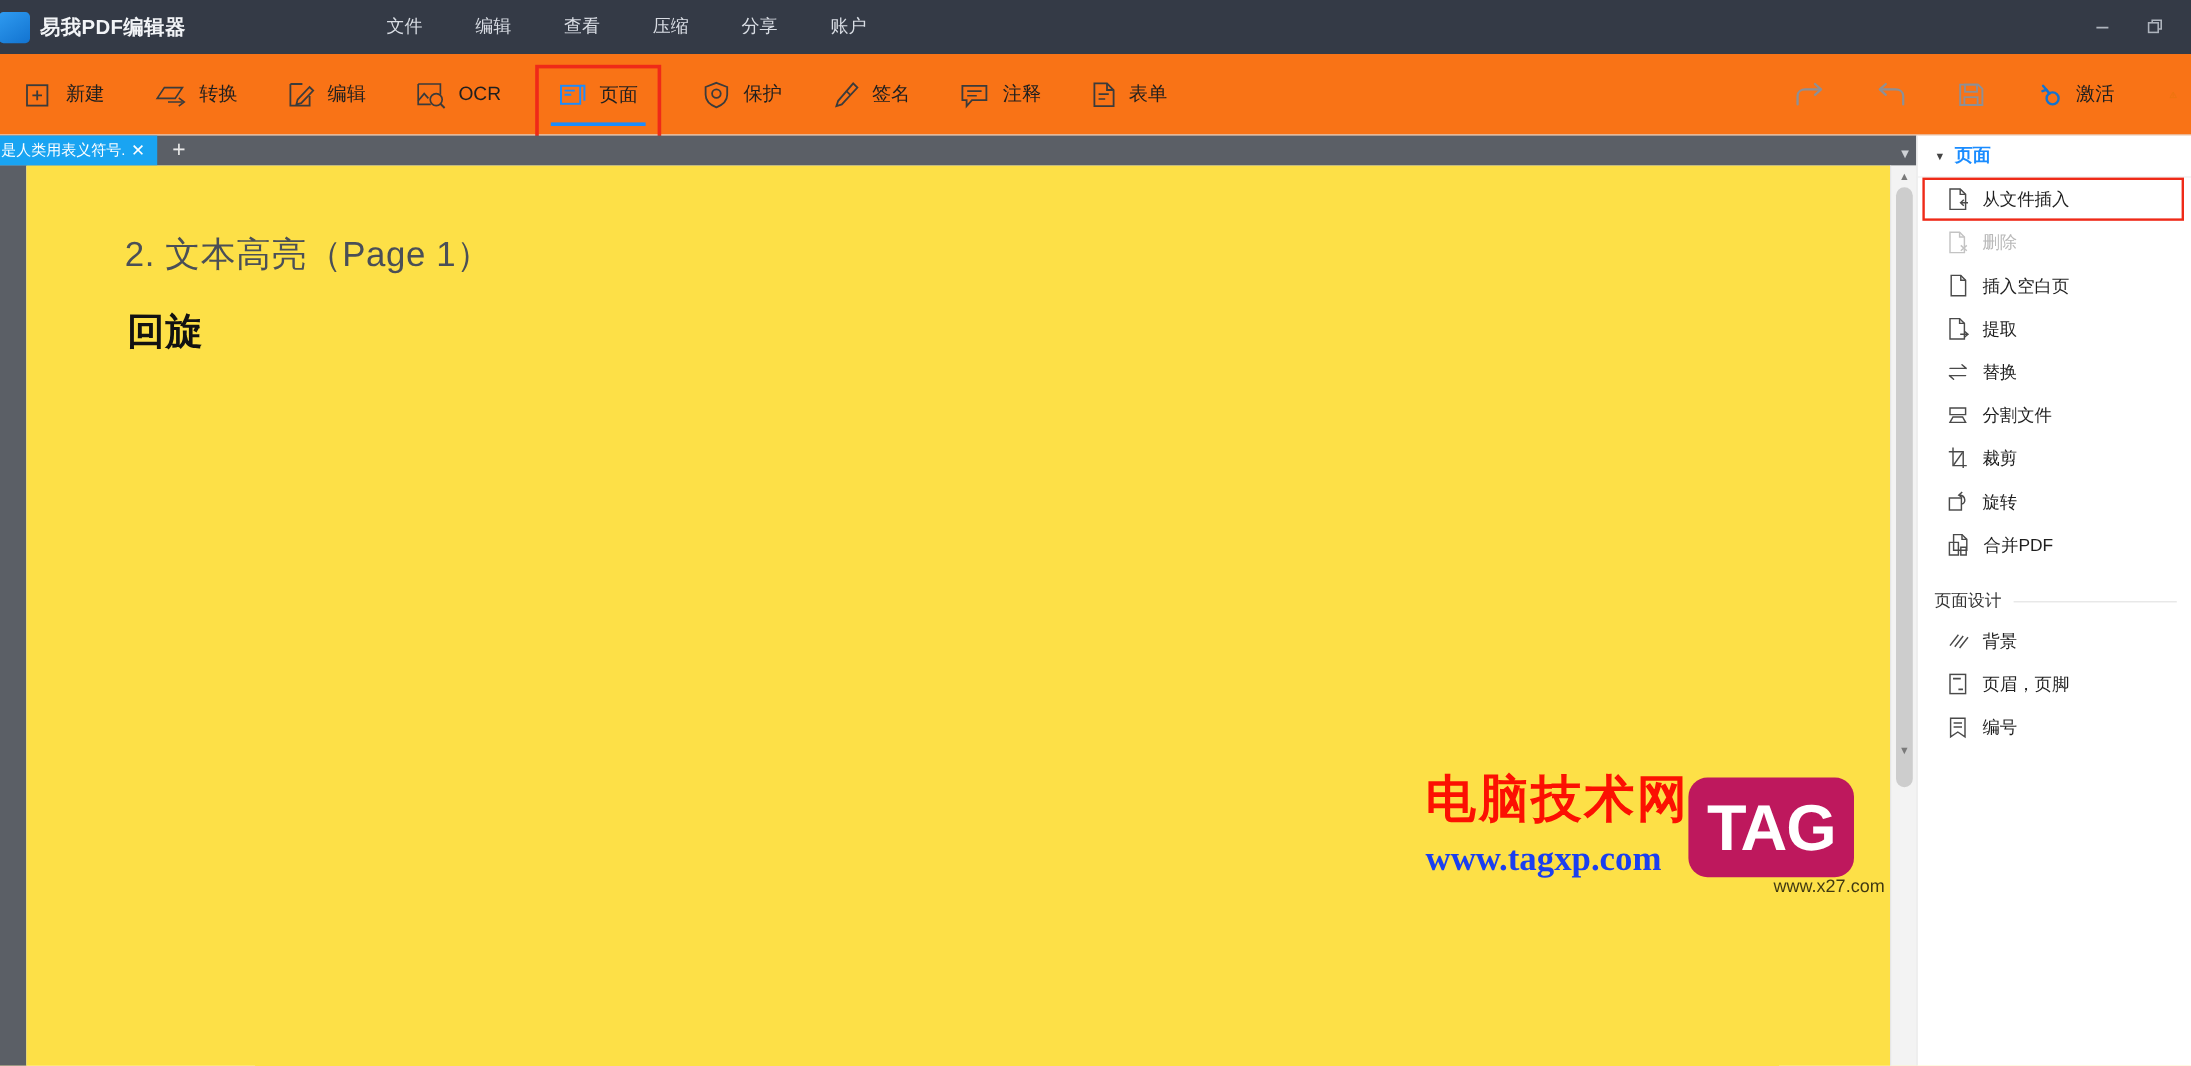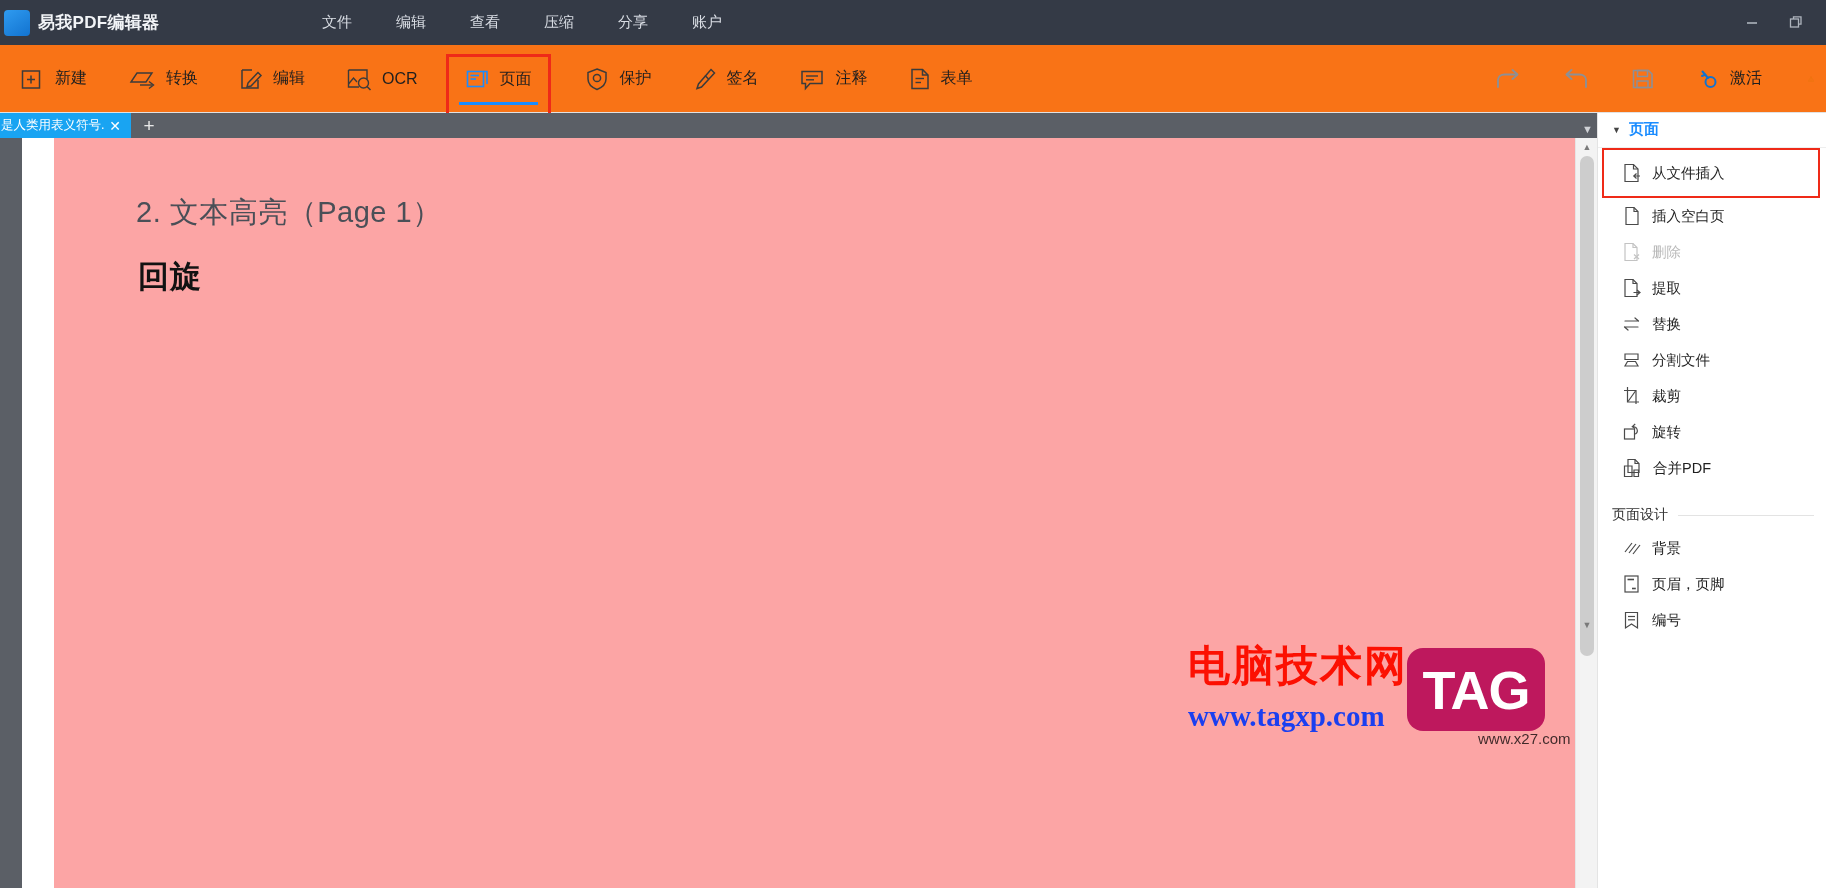--- a/index.html
+++ b/index.html
@@ -83,21 +83,21 @@
   #tabstrip-caret{
     position:absolute; right:4px; bottom:3px; color:#cfd2d6; font-size:11px;
   }
 
   
   #gutter{
     position:absolute; left:0; top:138px; width:22px; height:750px; background:#5b5f66;
   }
   #docarea{
     position:absolute; left:22px; top:138px; width:1553px; height:750px;
-    background:#fca5a5; overflow:hidden;margin-left:32px;
+    background:#fde047; overflow:hidden;
   }
   #doc-heading{
     position:absolute; left:82px; top:55px;
     font-size:29px; color:#4a4f57; letter-spacing:.5px; white-space:nowrap;
   }
   #doc-body-text{
     position:absolute; left:84px; top:118px;
     font-size:31px; color:#121212; font-weight:bold; letter-spacing:1px;
   }
 
@@ -129,21 +129,21 @@
   .sb-item{
     display:flex; align-items:center; gap:11px;
     height:36px; padding-left:25px; cursor:default; position:relative;
     margin-top:0px;
   }
   .sb-item .sb-lbl{ font-size:14.5px; color:#1f1f1f; white-space:nowrap; }
   .sb-item.disabled .sb-lbl{ color:#b9b9b9; }
   .sb-item.disabled svg *{ stroke:#c3c3c3 !important; }
   .sb-item.highlight{
     border:2px solid #ef2a18; margin-left:4px; margin-right:6px; padding-left:19px;
-    height:50px;
+    height:36px;
   }
   .sb-section{
     display:flex; align-items:center; gap:10px; padding:10px 12px 6px 14px;
     margin-top:10px;
   }
   .sb-section .sec-lbl{ font-size:14px; color:#333; white-space:nowrap; }
   .sb-section .sec-rule{ flex:1; height:1px; background:#e3e3e3; }
 
   
   #watermark{
@@ -170,21 +170,21 @@
   }
   #wm-sub{
     position:absolute; left:290px; top:92px; font-size:15px; color:#000000; opacity:.75;
     white-space:nowrap;
   }
 </style>
 </head>
 <body>
 
 <div id="titlebar">
-  <div style="width:150px;display:flex;align-items:center;padding-left:8px;">
+  <div style="width:150px;display:flex;align-items:center;padding-left:8px;justify-content:center;">
     <div id="app-logo"></div>
     <span id="app-title">易我PDF编辑器</span>
   </div>
 
   <div id="menubar">
     <div class="menu-item">文件</div>
     <div class="menu-item">编辑</div>
     <div class="menu-item">查看</div>
     <div class="menu-item">压缩</div>
     <div class="menu-item">分享</div>
@@ -360,35 +360,35 @@
 
   <div class="sb-item highlight">
     <svg width="18" height="20" viewBox="0 0 18 20">
       <path d="M2 1.5 H10.5 L15 6 V18.5 H2 Z" fill="none" stroke="#4a4a4a" stroke-width="1.2"></path>
       <path d="M10.5 1.5 V6 H15" fill="none" stroke="#4a4a4a" stroke-width="1.2"></path>
       <path d="M17 13 H11 M13.5 10.5 L10.8 13 L13.5 15.5" fill="none" stroke="#4a4a4a" stroke-width="1.2"></path>
     </svg>
     <span class="sb-lbl">从文件插入</span>
   </div>
 
-  <div class="sb-item">
-    <svg width="18" height="20" viewBox="0 0 18 20">
-      <path d="M3 1.5 H11 L15 5.5 V18.5 H3 Z" fill="none" stroke="#4a4a4a" stroke-width="1.2"></path>
-      <path d="M11 1.5 V5.5 H15" fill="none" stroke="#4a4a4a" stroke-width="1.2"></path>
-    </svg>
-    <span class="sb-lbl">插入空白页</span>
-  </div>
-
   <div class="sb-item disabled">
     <svg width="18" height="20" viewBox="0 0 18 20">
       <path d="M2 1.5 H10 L14 5.5 V18.5 H2 Z" fill="none" stroke="#4a4a4a" stroke-width="1.2"></path>
       <path d="M10 1.5 V5.5 H14" fill="none" stroke="#4a4a4a" stroke-width="1.2"></path>
       <path d="M11 12.5 L16 17 M16 12.5 L11 17" fill="none" stroke="#4a4a4a" stroke-width="1.2"></path>
     </svg>
     <span class="sb-lbl">删除</span>
+  </div>
+
+  <div class="sb-item">
+    <svg width="18" height="20" viewBox="0 0 18 20">
+      <path d="M3 1.5 H11 L15 5.5 V18.5 H3 Z" fill="none" stroke="#4a4a4a" stroke-width="1.2"></path>
+      <path d="M11 1.5 V5.5 H15" fill="none" stroke="#4a4a4a" stroke-width="1.2"></path>
+    </svg>
+    <span class="sb-lbl">插入空白页</span>
   </div>
 
   <div class="sb-item">
     <svg width="18" height="20" viewBox="0 0 18 20">
       <path d="M2 1.5 H10 L14 5.5 V18.5 H2 Z" fill="none" stroke="#4a4a4a" stroke-width="1.2"></path>
       <path d="M10 1.5 V5.5 H14" fill="none" stroke="#4a4a4a" stroke-width="1.2"></path>
       <path d="M10.5 14.5 H16.5 M14 12 L17 14.5 L14 17" fill="none" stroke="#4a4a4a" stroke-width="1.2"></path>
     </svg>
     <span class="sb-lbl">提取</span>
   </div>

